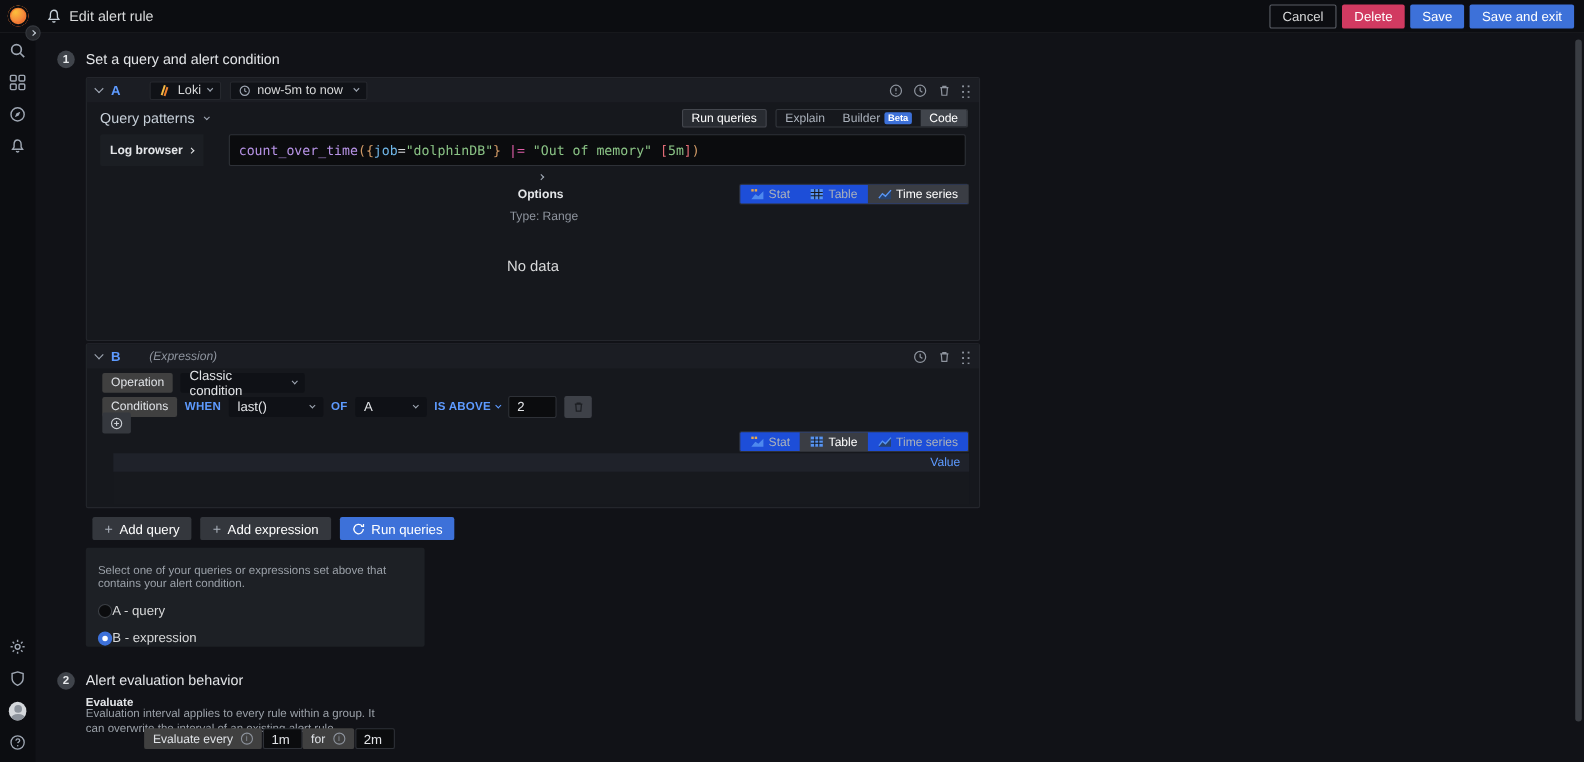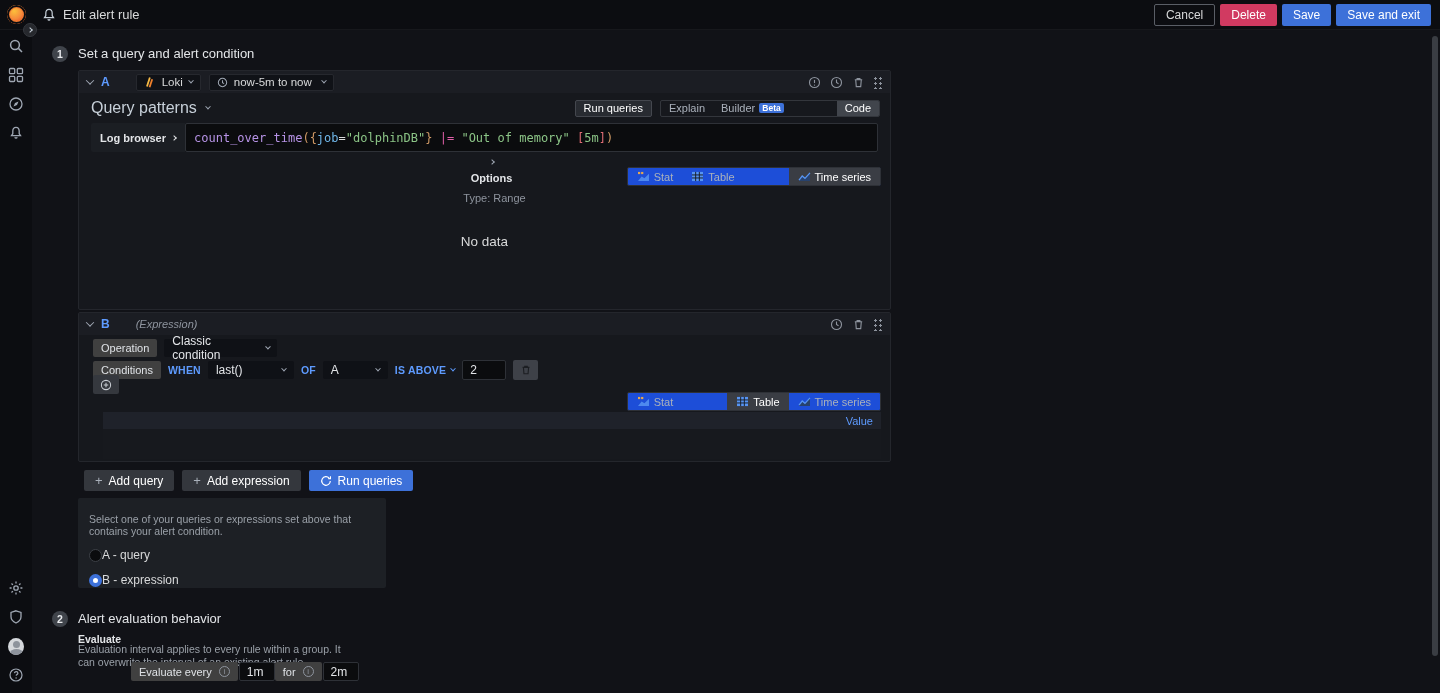--- a/index.html
+++ b/index.html
@@ -74,28 +74,28 @@
     display:flex; align-items:center; gap:6px; padding:0 7px; font-size:11.5px; color:#d8d9da; cursor:pointer;
   }
   .phead .hspacer { flex:1; }
   .hicon { width:14px; height:14px; color:#8e949e; display:flex; align-items:center; justify-content:center; cursor:pointer; }
   .hicon svg { width:13px; height:13px; }
   .drag-dots { width:9px; height:13px;
     background-image:radial-gradient(circle, #8e949e 1.1px, transparent 1.3px);
     background-size:5px 5px; background-position:0 0; cursor:grab; }
   
   .qtoolbar { display:flex; align-items:center; padding:6px 10px 4px 12px; gap:8px; }
-  .qpatterns { display:flex; align-items:center; gap:9px; font-size:16px; color:#c7d0d9; cursor:pointer; }
+  .qpatterns { display:flex; align-items:center; gap:9px; font-size:13px; color:#c7d0d9; cursor:pointer; }
   .btn.tiny { height:17px; font-size:11px; padding:0 8px; background:#282b31; border:1px solid #44474e; border-radius:2px; font-weight:500; }
   .toggle-group { display:flex; border:1px solid #33363c; border-radius:2px; height:17px; overflow:hidden; }
   .titem { display:flex; align-items:center; gap:4px; padding:0 8px; font-size:11px; color:#aab1bb; cursor:pointer; white-space:nowrap; }
-  .titem.active { background:#41454c; color:#fff;margin-left:45px; }
+  .titem.active { background:#41454c; color:#fff; }
   .beta-badge { background:#3d71d9; color:#fff; font-size:8.5px; font-weight:700; border-radius:2px; padding:1px 3px; line-height:1; }
   
-  .qrow { display:flex; margin:2px 12px 0 12px; align-items:stretch; }
+  .qrow { display:flex; margin:2px 12px 0 12px; align-items:stretch;gap:23px; }
   .logbrowser { background:#1b1e23; display:flex; align-items:center; gap:6px; padding:0 9px; font-size:11px; font-weight:700; color:#e3e5e8; border-radius:2px 0 0 2px; cursor:pointer; }
   .code-box { flex:1; background:#0b0c0e; border:1px solid #2e3137; border-radius:2px; height:29px; display:flex; align-items:center; padding:0 8px; font-family:"DejaVu Sans Mono", monospace; font-size:12px; cursor:text; white-space:pre; }
   .optrow { display:flex; align-items:center; gap:8px; padding:8px 0 0 14px; font-size:11px;flex-direction:column; }
   .optrow .opt-label { font-weight:700; color:#e3e5e8; cursor:pointer; }
   .optrow .opt-type { color:#8e949e; margin-left:6px; }
   
   .viewtoggle { position:absolute; right:9px; display:flex; border:1px solid #2e3137; border-radius:2px; height:19px; background:#1d4ed8; }
   .viewtoggle .titem { font-size:11px; padding:0 9px; }
   .viewtoggle .titem.active { background:#3a3d44; }
   .vicon { width:13px; height:11px; }

